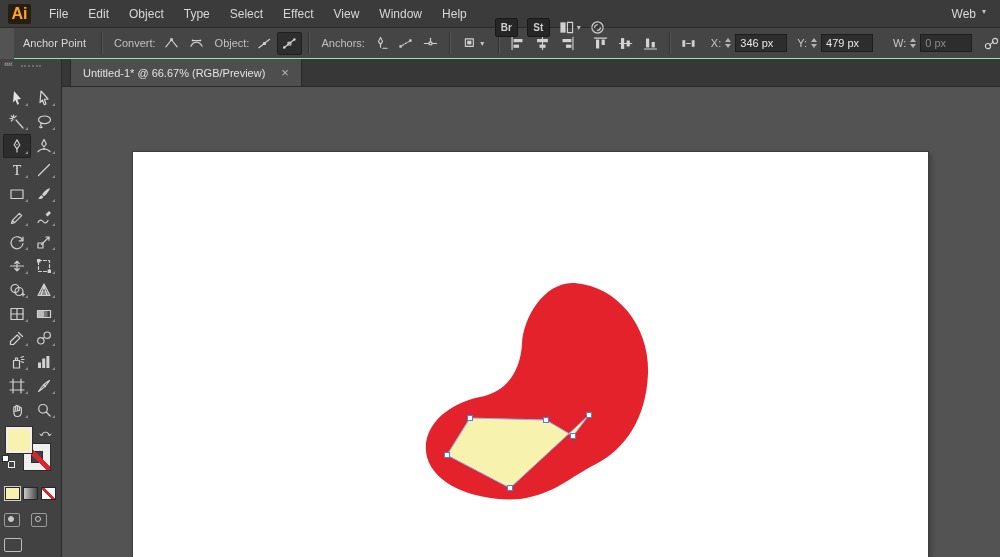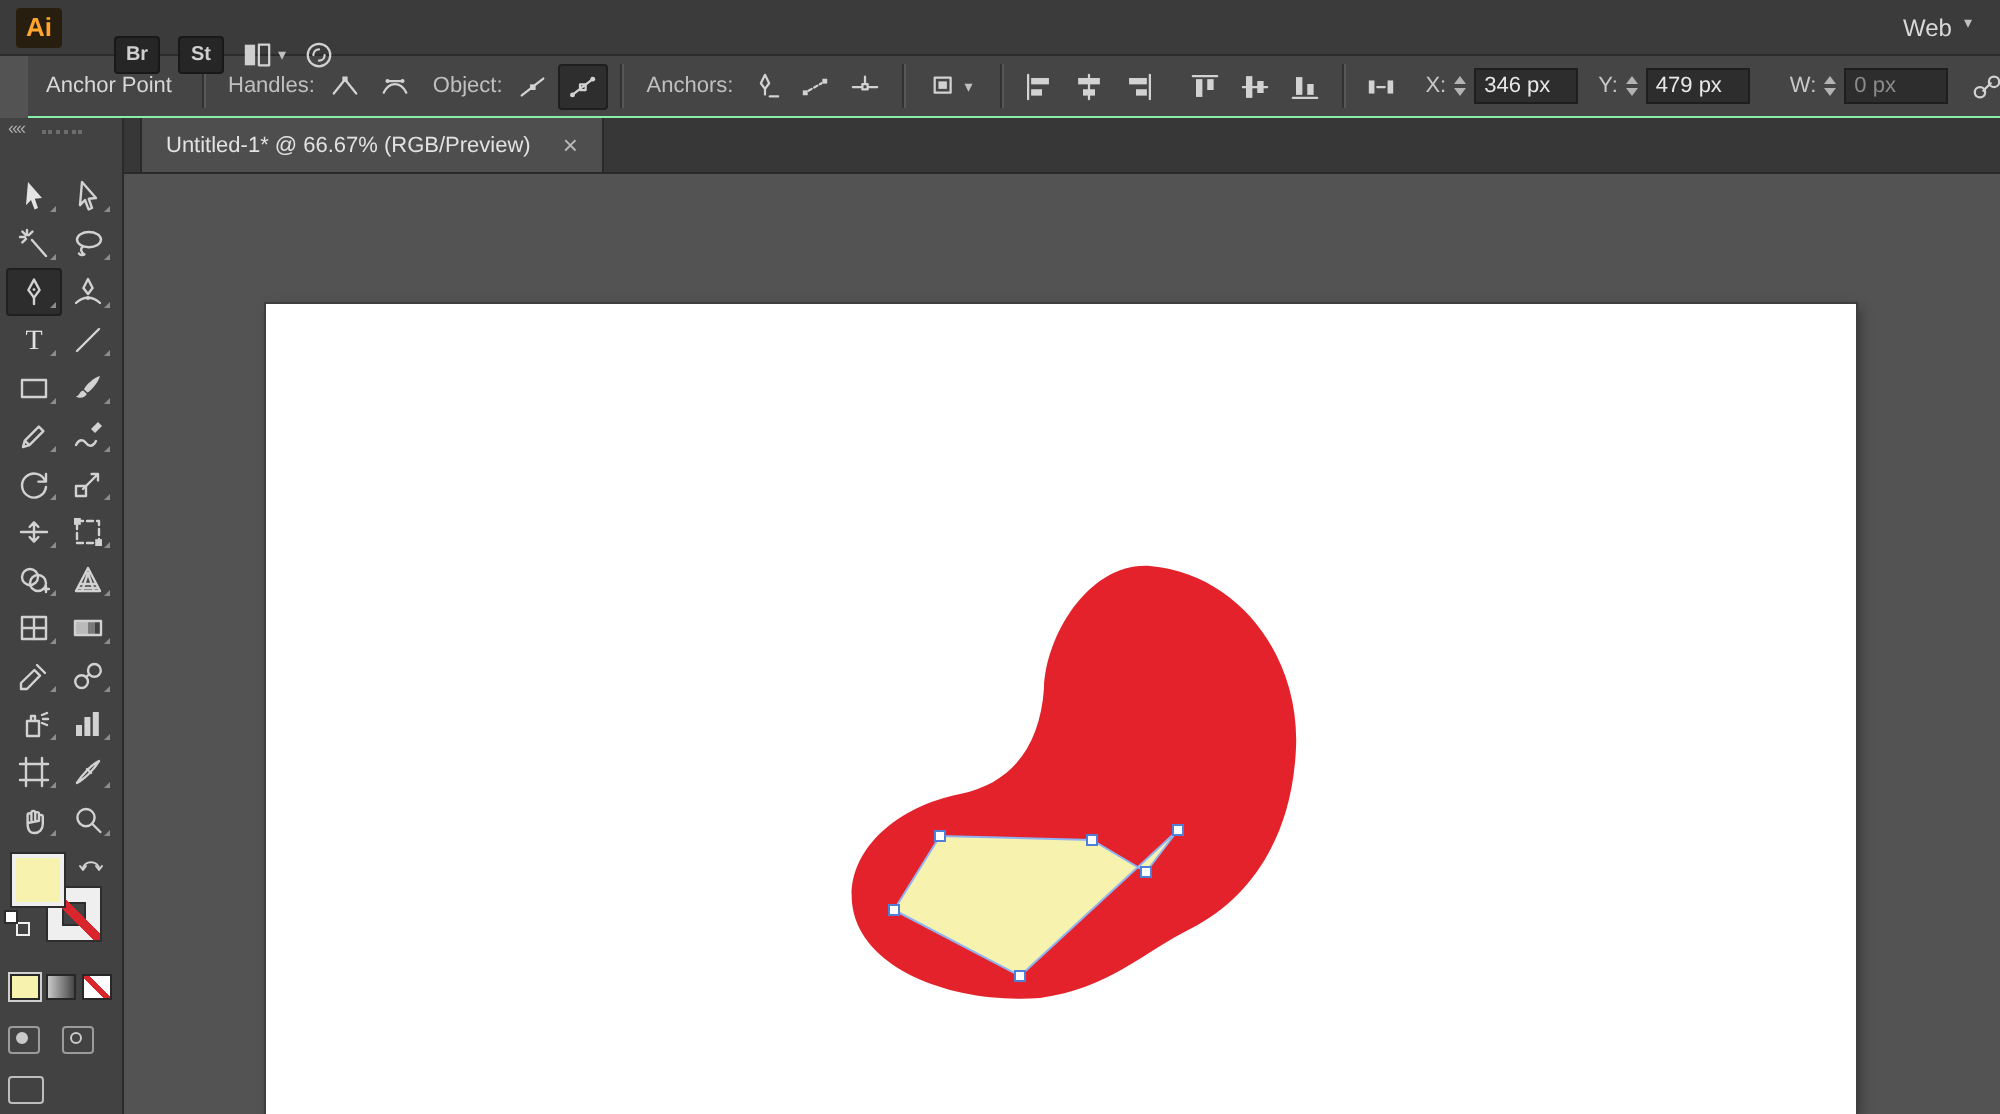--- a/index.html
+++ b/index.html
@@ -5,21 +5,21 @@
   html,body{margin:0;padding:0;}
   body{
     width:1000px;height:557px;overflow:hidden;position:relative;
     background:#535353;font-family:"Liberation Sans",sans-serif;
     -webkit-font-smoothing:antialiased;
   }
   
   .menu-bar{position:absolute;left:0;top:0;width:1000px;height:28px;background:#3b3b3b;
     border-bottom:1px solid #2c2c2c;box-sizing:border-box;display:flex;align-items:center;z-index:6;}
   .ai-logo{width:23px;height:20px;margin:0 8px 0 8px;background:#271e10;color:var(--logo,#ffa42d);
-    font-weight:bold;font-size:13px;display:flex;align-items:center;justify-content:center;border-radius:2px;}
+    font-weight:bold;font-size:16px;display:flex;align-items:center;justify-content:center;border-radius:2px;}
   .menu-items{display:flex;height:100%;align-items:center;}
   .menu-item{padding:0 10px;font-size:12px;color:#d8d8d8;line-height:28px;cursor:default;}
   .topbar-icons{display:flex;align-items:center;margin-left:18px;gap:9px;margin-top:28px;}
   .mini-tile{width:21px;height:17px;background:#262626;border:1px solid #191919;color:#cfcfcf;
     font-size:10px;font-weight:bold;display:flex;align-items:center;justify-content:center;border-radius:2px;}
   .arrange{display:flex;align-items:center;gap:3px;}
   .chev{font-size:8px;color:#c0c0c0;}
   .workspace{margin-left:auto;margin-right:14px;display:flex;gap:6px;align-items:flex-start;
     font-size:12px;color:#d8d8d8;}
   
@@ -93,20 +93,31 @@
   .canvas{position:absolute;left:62px;top:87px;width:938px;height:470px;background:#535353;overflow:hidden;}
   .artboard{position:absolute;background:#fff;box-shadow:0 0 0 1px #3e3e3e,2px 2px 6px rgba(0,0,0,.35);}
   .art-svg{position:absolute;left:0;top:0;width:938px;height:470px;}
   .anchor{stroke-width:1;}
 </style>
 </head>
 <body>
 
 <div class="menu-bar">
   <div class="ai-logo">Ai</div>
+  <nav class="menu-items">
+      <div class="menu-item">File</div>
+      <div class="menu-item">Edit</div>
+      <div class="menu-item">Object</div>
+      <div class="menu-item">Type</div>
+      <div class="menu-item">Select</div>
+      <div class="menu-item">Effect</div>
+      <div class="menu-item">View</div>
+      <div class="menu-item">Window</div>
+      <div class="menu-item">Help</div>
+    </nav>
   <div class="topbar-icons">
     <div class="mini-tile">Br</div>
     <div class="mini-tile">St</div>
     <div class="arrange">
       <svg class="ic" viewBox="0 0 16 16">
           <rect x="1.5" y="2.5" width="5.5" height="11" fill="#cfcfcf" stroke="none"></rect>
           <rect x="9" y="2.5" width="5.5" height="11"></rect>
         </svg>
       <span class="chev">▾</span>
     </div>
@@ -120,21 +131,21 @@
   <div class="workspace">
     <span>Web</span>
     <span class="chev">▾</span>
   </div>
 </div>
 
 <div class="control-bar">
   <div class="cb-title">Anchor Point</div>
   <span class="vsep"></span>
 
-  <span class="cb-label">Handles:</span>
+  <span class="cb-label">Convert:</span>
   <div class="icon-btn">
     <svg class="ic" viewBox="0 0 16 16">
         <path d="M2 11.5L8 4l6 7.5"></path>
         <rect x="6.6" y="2.4" width="2.8" height="2.8" fill="#d2d2d2" stroke="none"></rect>
       </svg>
   </div>
   <div class="icon-btn">
     <svg class="ic" viewBox="0 0 16 16">
         <path d="M2 11c3-6 9-6 12 0"></path>
         <path d="M4 4.8h8"></path>

